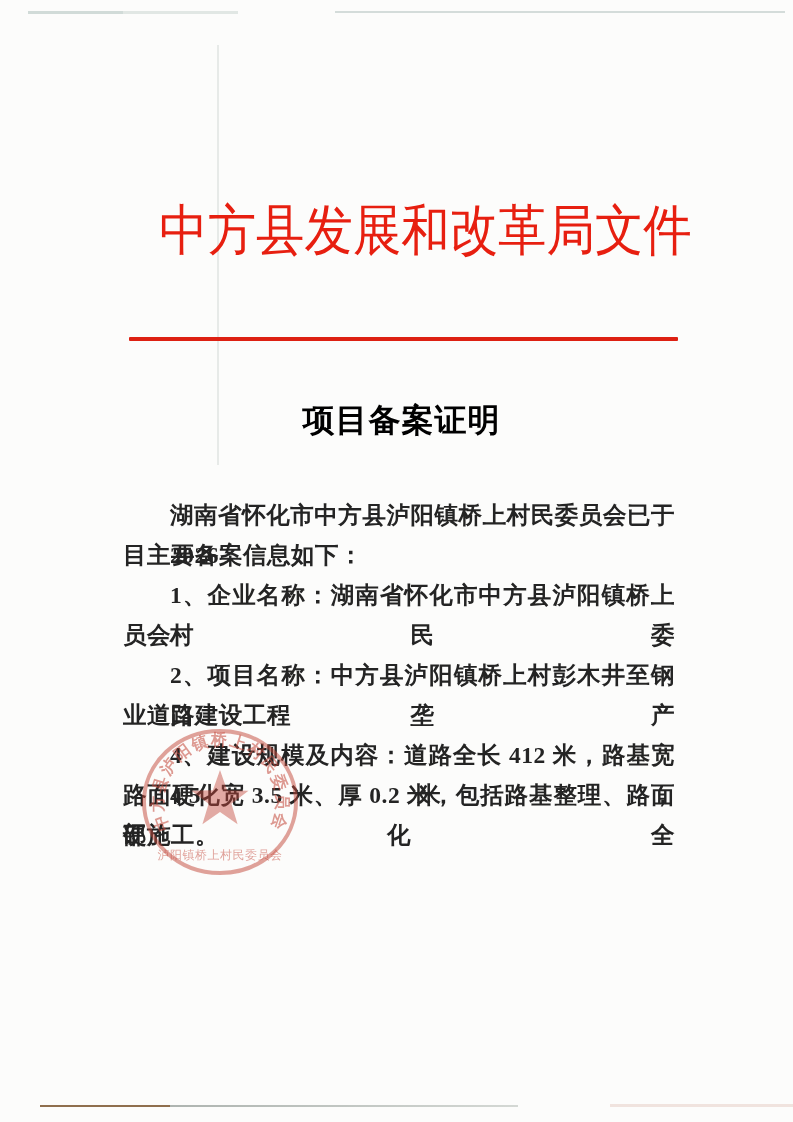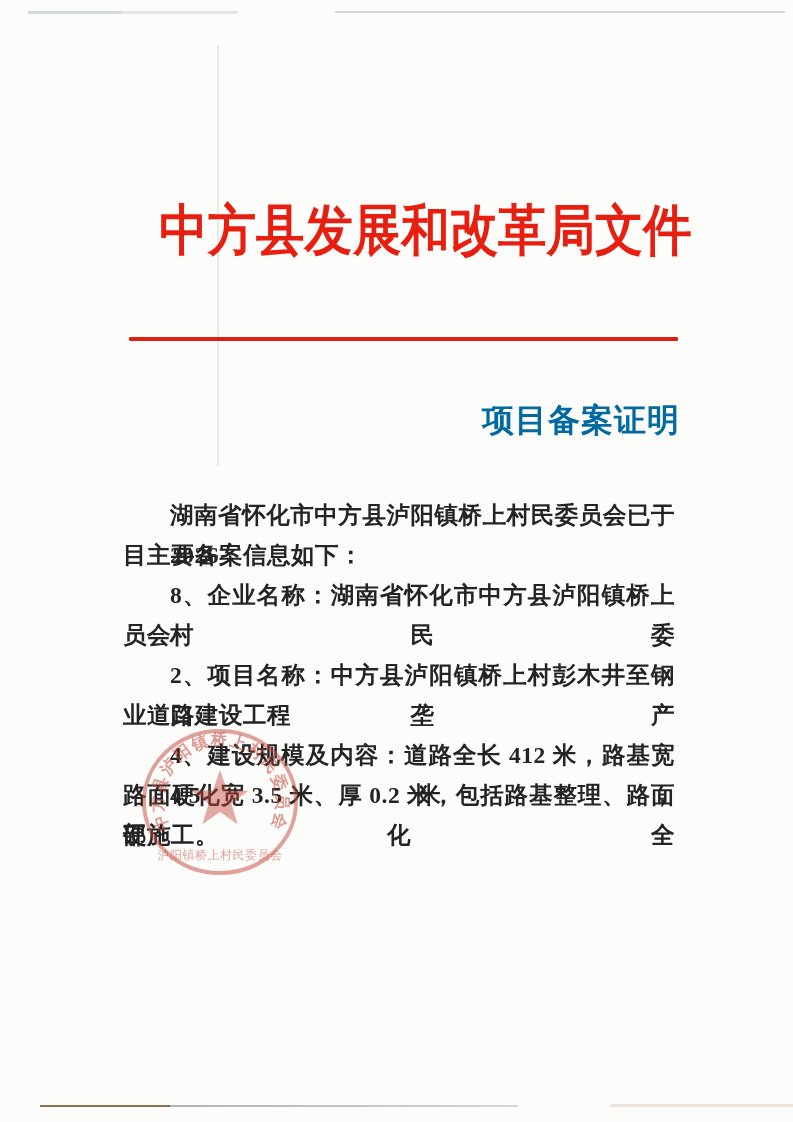--- a/index.html
+++ b/index.html
@@ -19,32 +19,32 @@
   .streak-top-3{left:335px;top:11px;width:450px;height:2px;background:#ccd6d3;opacity:.85;}
   .fold-line{left:217px;top:45px;width:2px;height:420px;background:#e4e8e6;opacity:.9;}
   .bottom-edge-brown{left:40px;top:1105px;width:132px;height:2px;background:#8f6f4e;}
   .bottom-edge-grey{left:170px;top:1105px;width:348px;height:2px;background:linear-gradient(to right,#aeb4b0,#d4d8d4);}
   .bottom-edge-pink{left:610px;top:1104px;width:183px;height:3px;background:#ecdcd7;opacity:.8;}
 
   
   .doc-title{
     position:absolute;left:123px;top:196px;width:557px;height:70px;
     text-align:right;white-space:nowrap;
-    font-size:55px;font-weight:bold;line-height:70px;
+    font-size:55px;font-weight:normal;line-height:70px;
     color:#e71f10;
   }
   .doc-title .stretch{display:inline-block;transform:scaleX(.88);transform-origin:center;letter-spacing:0px;}
   .red-divider{
     position:absolute;left:129px;top:337px;width:549px;height:4px;
     background:#dd2012;border-radius:1px;
   }
   .doc-subtitle{
     position:absolute;left:123px;top:399px;width:557px;height:42px;
-    text-align:right;font-size:32px;font-weight:bold;line-height:42px;
-    color:#0369a1;letter-spacing:1px;
+    text-align:center;font-size:32px;font-weight:bold;line-height:42px;
+    color:#000000;letter-spacing:1px;
     font-family:"Liberation Sans","DejaVu Sans",sans-serif;
   }
 
   
   .body-block{
     position:absolute;left:123px;top:495px;width:552px;
     color:#242424;font-size:23.5px;
   }
   .body-line{
     height:40px;line-height:40px;white-space:nowrap;
@@ -77,21 +77,21 @@
   <div class="doc-title">
     <span class="stretch">中方县发展和改革局文件</span>
   </div>
   <div class="red-divider"></div>
 
   <div class="doc-subtitle">项目备案证明</div>
 
   <div class="body-block">
     <div class="body-line indent justify">湖南省怀化市中方县泸阳镇桥上村民委员会已于 2026</div>
     <div class="body-line">目主要备案信息如下：</div>
-    <div class="body-line indent justify">8、企业名称：湖南省怀化市中方县泸阳镇桥上村民委</div>
+    <div class="body-line indent justify">1、企业名称：湖南省怀化市中方县泸阳镇桥上村民委</div>
     <div class="body-line">员会</div>
     <div class="body-line indent justify">2、项目名称：中方县泸阳镇桥上村彭木井至钢口垄产</div>
     <div class="body-line">业道路建设工程</div>
     <div class="body-line indent justify">4、建设规模及内容：道路全长 412 米，路基宽 4.5 米，</div>
     <div class="body-line justify">路面硬化宽 3.5 米、厚 0.2 米，包括路基整理、路面硬化全</div>
     <div class="body-line">部施工。</div>
   </div>
 
   <svg class="seal" viewBox="0 0 170 160" xmlns="http://www.w3.org/2000/svg">
     <defs>

